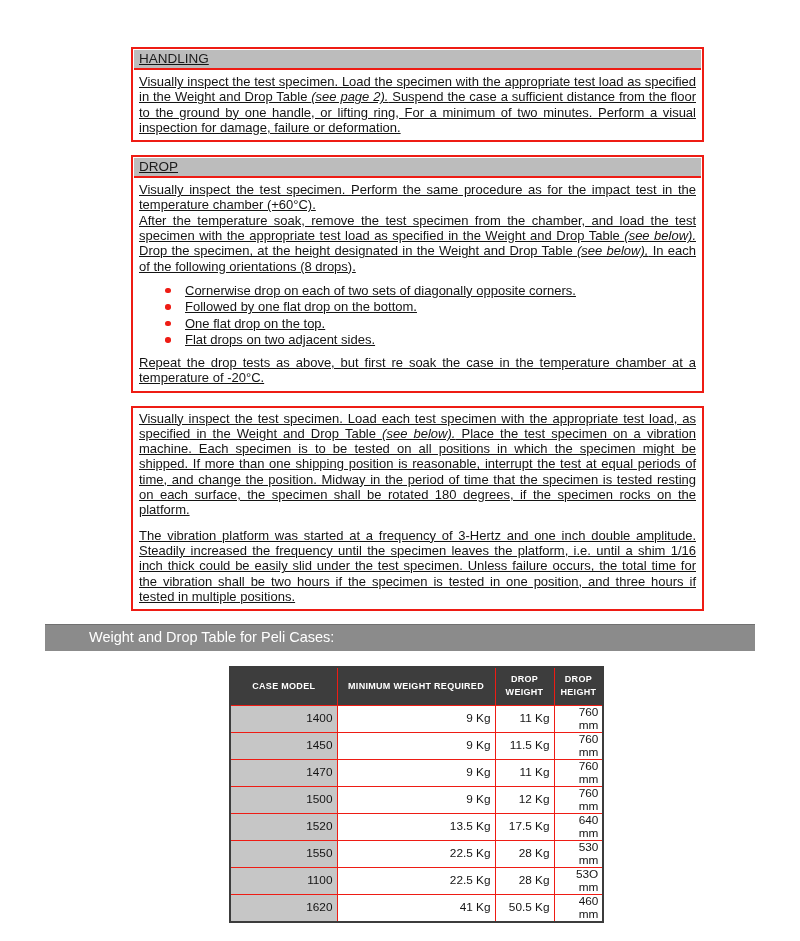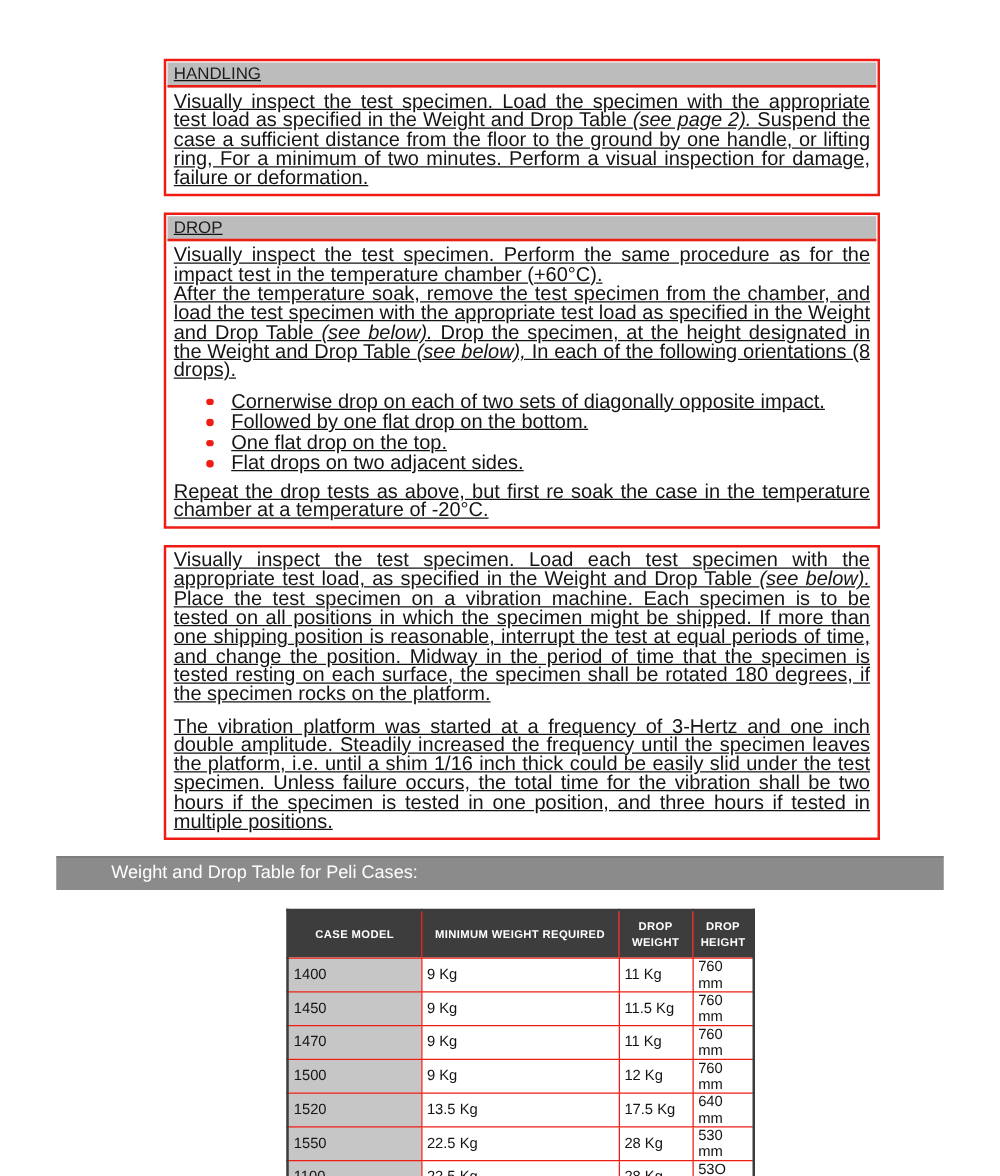--- a/index.html
+++ b/index.html
@@ -23,21 +23,21 @@
   .section{
     width:573px;margin:0 0 13px 131px;
     border:2px solid var(--red);background:#fff;text-decoration:underline;
   }
   .section-header{
     margin:1px;background:var(--hdr-gray);
     border-bottom:2px solid var(--red);
     padding:1px 5px 2px;font-size:13.5px;color:#1c1c1c;
   }
   .section-body{
-    padding:3px 6px 5px;font-size:16px;line-height:15.3px;
+    padding:3px 6px 5px;font-size:13px;line-height:15.3px;
     text-align:justify;
   }
   .section-body p{margin:0;}
   .para-gap{margin-top:10px !important;}
   .it{font-style:italic;}
 
   ul.bullets{
     list-style:none;margin:9px 0 7px 0;padding:0 0 0 26px;
   }
   ul.bullets li{position:relative;padding-left:20px;margin:0 0 1px 0;line-height:15.5px;}
@@ -62,21 +62,21 @@
   table.drop-table th{
     background:var(--tbl-hdr);color:#ffffff;
     border:1px solid var(--red);
     height:38px;vertical-align:middle;text-align:center;
     font-size:9px;font-weight:bold;letter-spacing:.3px;
     padding:0 6px;
   }
   table.drop-table th span{display:block;line-height:13px;}
   table.drop-table td{
     border:1px solid var(--red);
-    text-align:left;height:14px;padding:0 4px;line-height:13px;
+    text-align:right;height:14px;padding:0 4px;line-height:13px;
   }
   td.model{background:var(--cell-gray);width:107px;}
   td.minw{width:158px;}
   td.dw{width:59px;}
   td.dh{width:48px;}
 </style>
 </head>
 <body>
 
 <div class="page">
@@ -87,21 +87,21 @@
       <div class="section-body">
         <p><span>Visually inspect the test specimen. Load the specimen with the appropriate test load as specified in the Weight and Drop Table </span><span class="it">(see page 2).</span><span> Suspend the case a sufficient distance from the floor to the ground by one handle, or lifting ring, For a minimum of two minutes. Perform a visual inspection for damage, failure or deformation.</span></p>
       </div>
     </div>
 
     <div class="section">
       <div class="section-header">DROP</div>
       <div class="section-body">
         <p><span>Visually inspect the test specimen. Perform the same procedure as for the impact test in the temperature chamber (+60°C).</span><br><span>After the temperature soak, remove the test specimen from the chamber, and load the test specimen with the appropriate test load as specified in the Weight and Drop Table </span><span class="it">(see below).</span><span> Drop the specimen, at the height designated in the Weight and Drop Table </span><span class="it">(see below),</span><span> In each of the following orientations (8 drops).</span></p>
         <ul class="bullets">
-          <li><span class="dot"></span><span>Cornerwise drop on each of two sets of diagonally opposite impact.</span></li>
+          <li><span class="dot"></span><span>Cornerwise drop on each of two sets of diagonally opposite corners.</span></li>
           <li><span class="dot"></span><span>Followed by one flat drop on the bottom.</span></li>
           <li><span class="dot"></span><span>One flat drop on the top.</span></li>
           <li><span class="dot"></span><span>Flat drops on two adjacent sides.</span></li>
         </ul>
         <p>Repeat the drop tests as above, but first re soak the case in the temperature chamber at a temperature of -20°C.</p>
       </div>
     </div>
 
     <div class="section">
       <div class="section-body">

